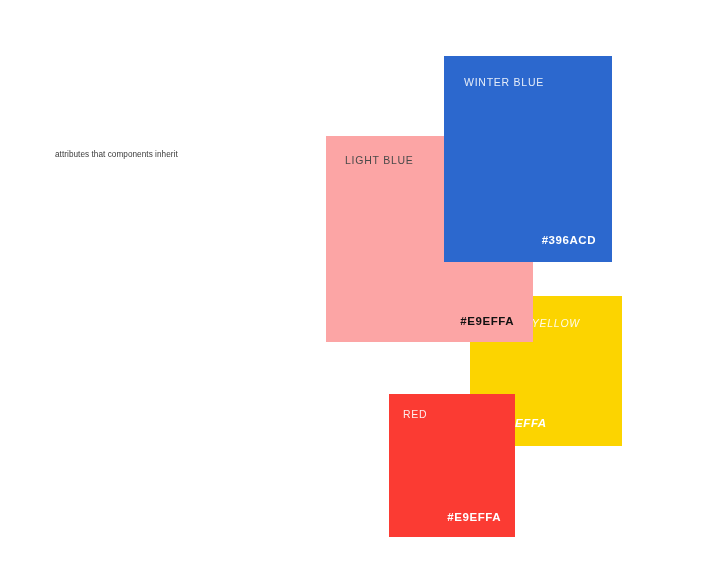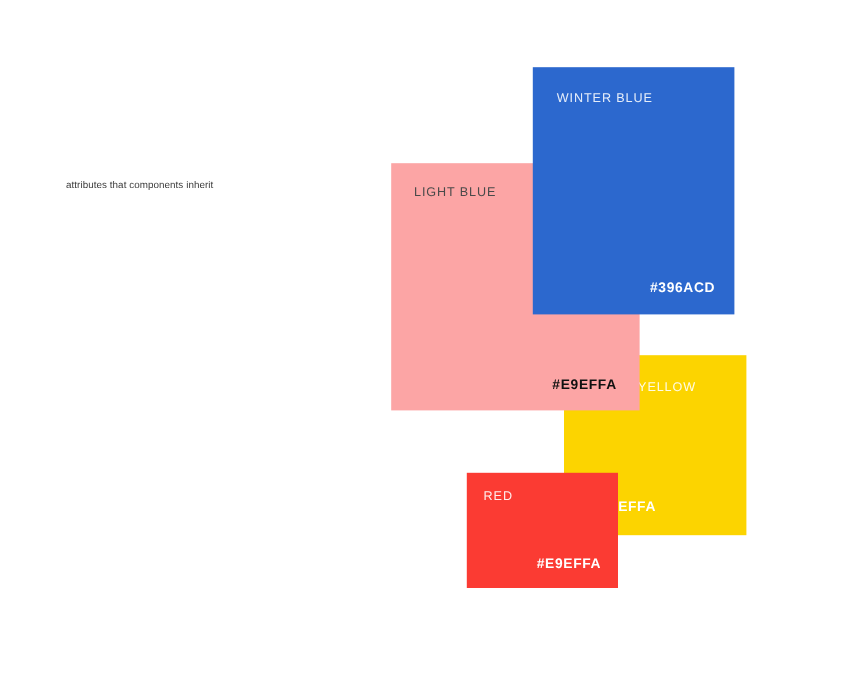--- a/index.html
+++ b/index.html
@@ -105,38 +105,39 @@
   }
 
   
   .swatch-yellow {
     left: 470px;
     top: 296px;
     width: 152px;
     height: 150px;
     background: #fcd400;
     z-index: 0;
+    font-style: italic;
   }
   .swatch-yellow .swatch-name {
     right: 42px;
     top: 21px;
     color: rgba(255,255,255,0.9);
   }
   .swatch-yellow .swatch-hex {
     left: 23px;
     bottom: 17px;
     color: #ffffff;
   }
 
   
   .swatch-red {
     left: 389px;
     top: 394px;
     width: 126px;
-    height: 96px;
+    height: 143px;
     background: #fb3b33;
     z-index: 3;
   }
   .swatch-red .swatch-name {
     left: 14px;
     top: 14px;
     color: rgba(255,255,255,0.9);
   }
   .swatch-red .swatch-hex {
     right: 14px;

